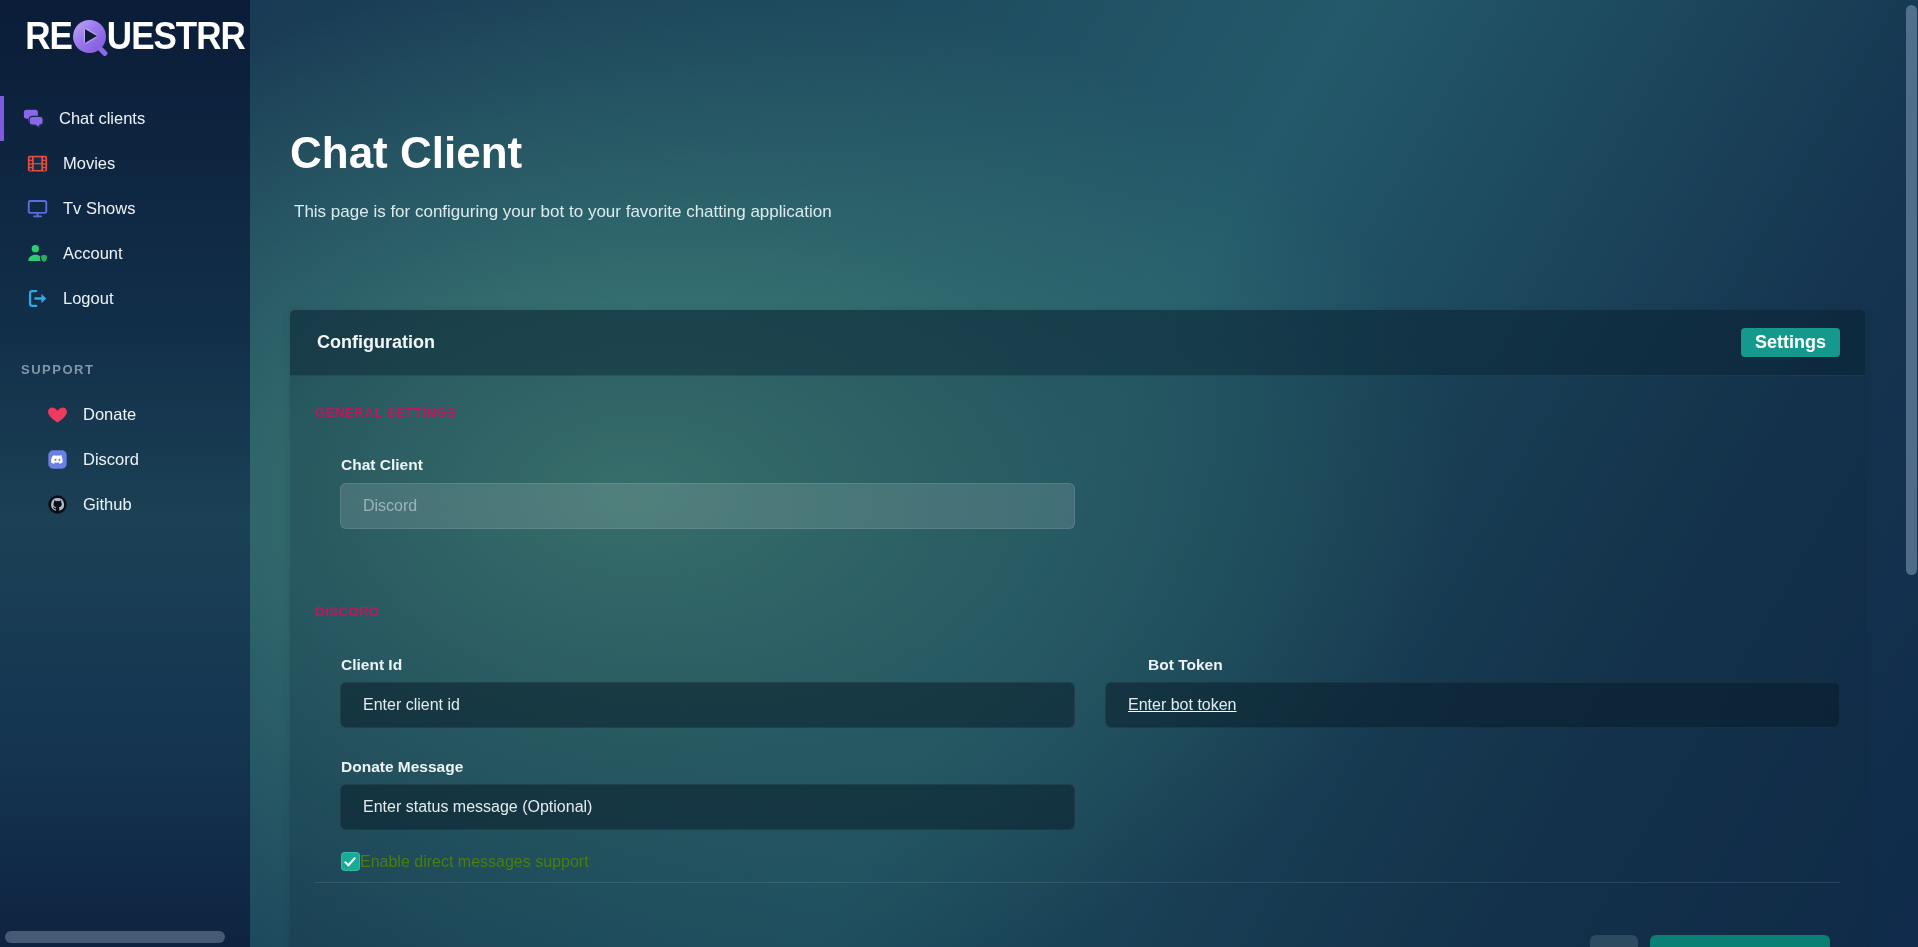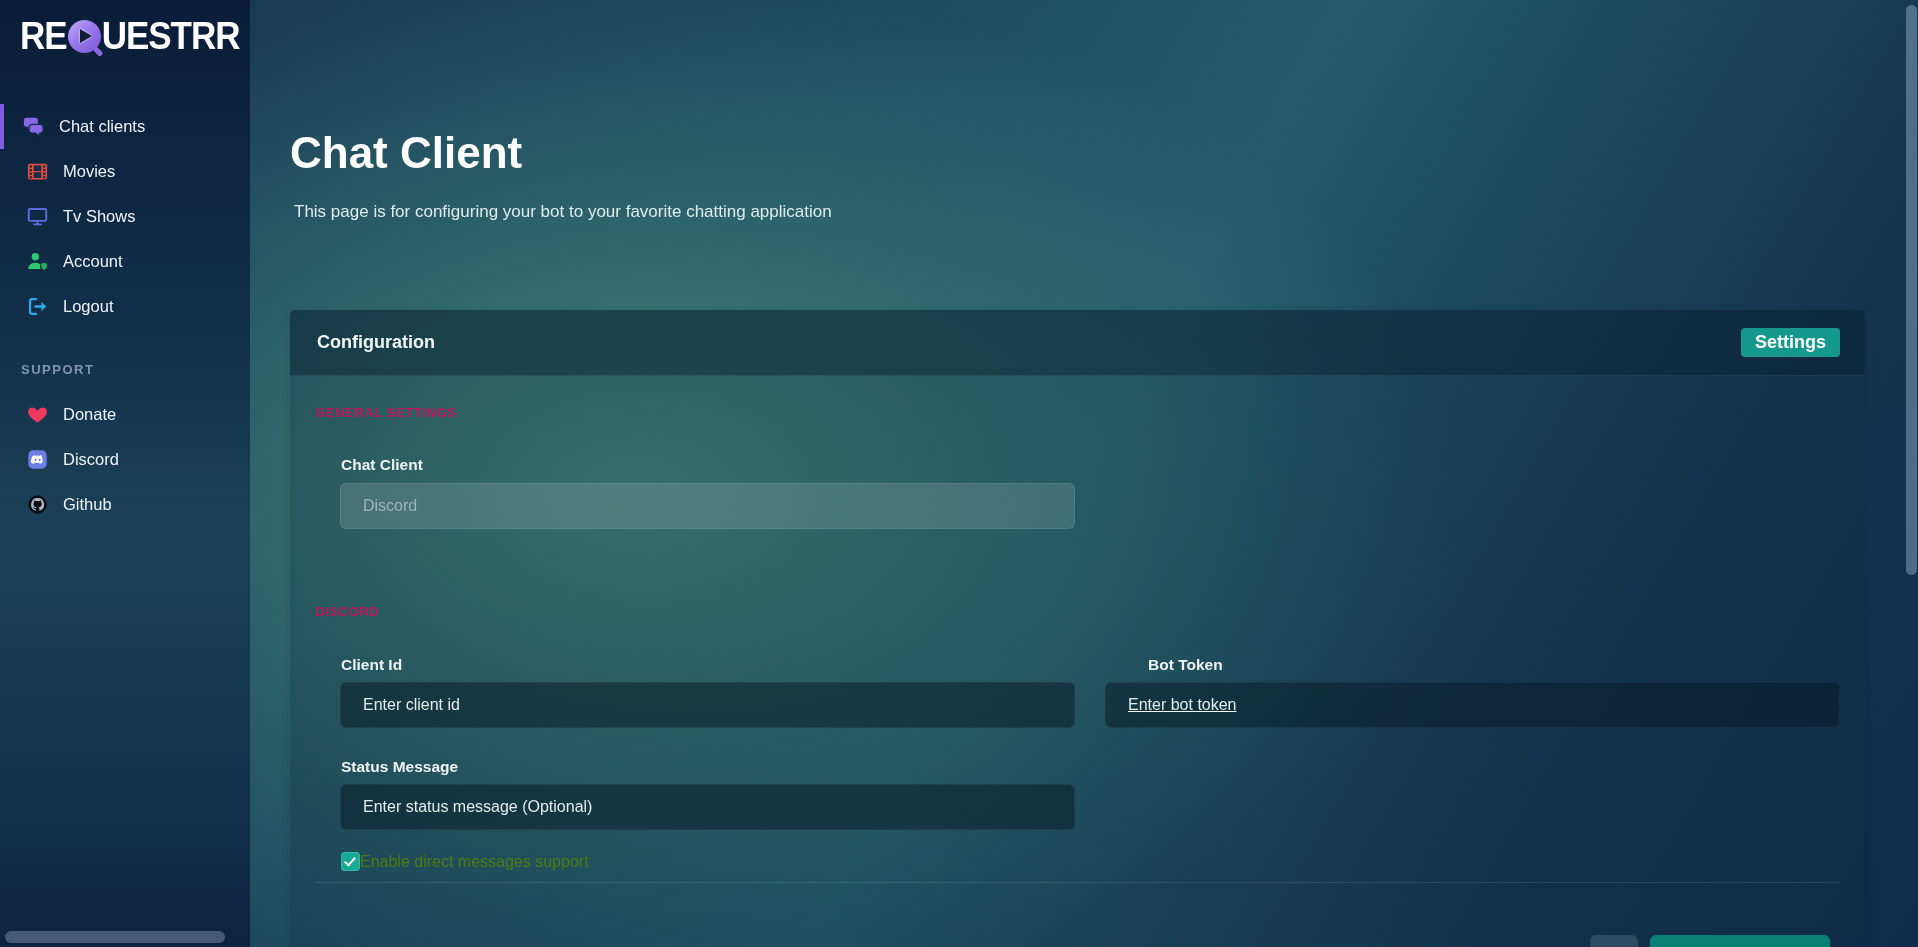--- a/index.html
+++ b/index.html
@@ -12,51 +12,51 @@
       linear-gradient(120deg, #173450 0%, #1e4a5e 35%, #23596a 55%, #15344f 82%, #102b4b 100%);
     color:#fff;
   }
 
   
   .sidebar {
     position:absolute; left:0; top:0; width:250px; height:947px;
     background:linear-gradient(180deg, #0a1c38 0%, #122f49 35%, #1b4156 55%, #143450 80%, #0e2340 100%);
     z-index:5;
   }
-  .logo { display:flex; align-items:center; padding:14px 0 0 20px; height:58px; }
+  .logo { display:flex; align-items:center; padding:14px 0 0 20px; height:58px;justify-content:center; }
   .logo-text { font-size:35px; font-weight:800; letter-spacing:-1px; color:#fff; transform:scaleY(1.12); transform-origin:left center; }
   .logo-q {
     display:inline-block; width:33px; height:33px; border-radius:50%;
     background:linear-gradient(135deg,#c0abf5 0%, #9a78ec 45%, #7c57d8 100%);
     position:relative; margin:0 1px; vertical-align:-4px;
   }
   .logo-q::before { 
     content:""; position:absolute; left:12px; top:9px;
     border-left:12px solid #0d1e38; border-top:7.5px solid transparent; border-bottom:7.5px solid transparent;
     filter:drop-shadow(0 0 1px #fff);
   }
   .logo-q::after { 
     content:""; position:absolute; right:-2px; bottom:-1px; width:10px; height:5px;
     background:#8d68e4; border-radius:2px; transform:rotate(45deg);
   }
 
-  .nav { position:absolute; left:0; top:104px; width:228px; }
+  .nav { position:absolute; left:0; top:96px; width:228px; }
   .nav-item {
     display:flex; align-items:center; height:45px; padding-left:21px; cursor:pointer;
     border-left:4px solid transparent; color:#eef3fa; font-size:16.5px;
   }
   .nav-item.active { border-left-color:#7e5be0; padding-left:17px; }
   .nav-icon { width:24px; height:20px; margin-right:14px; display:flex; align-items:center; justify-content:center; flex:0 0 24px; }
   .nav-icon svg { width:21px; height:21px; }
 
   .support-header {
     position:absolute; left:21px; top:362px; font-size:13px; font-weight:700;
     letter-spacing:1.5px; color:#8395ab;
   }
-  .support-list { position:absolute; left:0; top:392px; width:250px; }
+  .support-list { position:absolute; left:0; top:392px; width:250px;padding-left:20px; }
 
   
   .main { position:absolute; left:250px; top:0; width:1812px; height:947px; }
   .page-title { position:absolute; left:40px; top:128px; font-size:44px; font-weight:600; color:#ffffff; }
   .page-subtitle { position:absolute; left:44px; top:202px; font-size:17px; font-weight:400; color:#dcebee; }
 
   
   .card {
     position:absolute; left:40px; top:310px; width:1575px; height:700px;
     background:rgba(14,42,60,0.26); border-radius:5px;
@@ -228,21 +228,21 @@
     <div class="card-divider"></div>
 
     <div class="section-header" style="top:294px;">DISCORD</div>
 
     <label class="field-label" style="left:51px; top:346px;">Client Id</label>
     <input class="txt-input" style="left: 50px; top: 372px; width: 735px;" placeholder="Enter client id">
 
     <label class="field-label" style="left:816px; top:346px;margin-left:42px;">Bot Token</label>
     <input class="txt-input" style="left: 815px; top: 372px; width: 735px; text-decoration: underline;" placeholder="Enter bot token">
 
-    <label class="field-label" style="left:51px; top:448px;">Status Message</label>
+    <label class="field-label" style="left:51px; top:448px;">Donate Message</label>
     <input class="txt-input" style="left: 50px; top: 474px; width: 735px;" placeholder="Enter status message (Optional)">
 
     <div class="checkbox-row">
       <span class="checkbox">
           <span class="check"></span>
         </span>
       <span class="checkbox-label">Enable direct messages support</span>
     </div>
 
     <button class="btn-partial-dark"></button>

